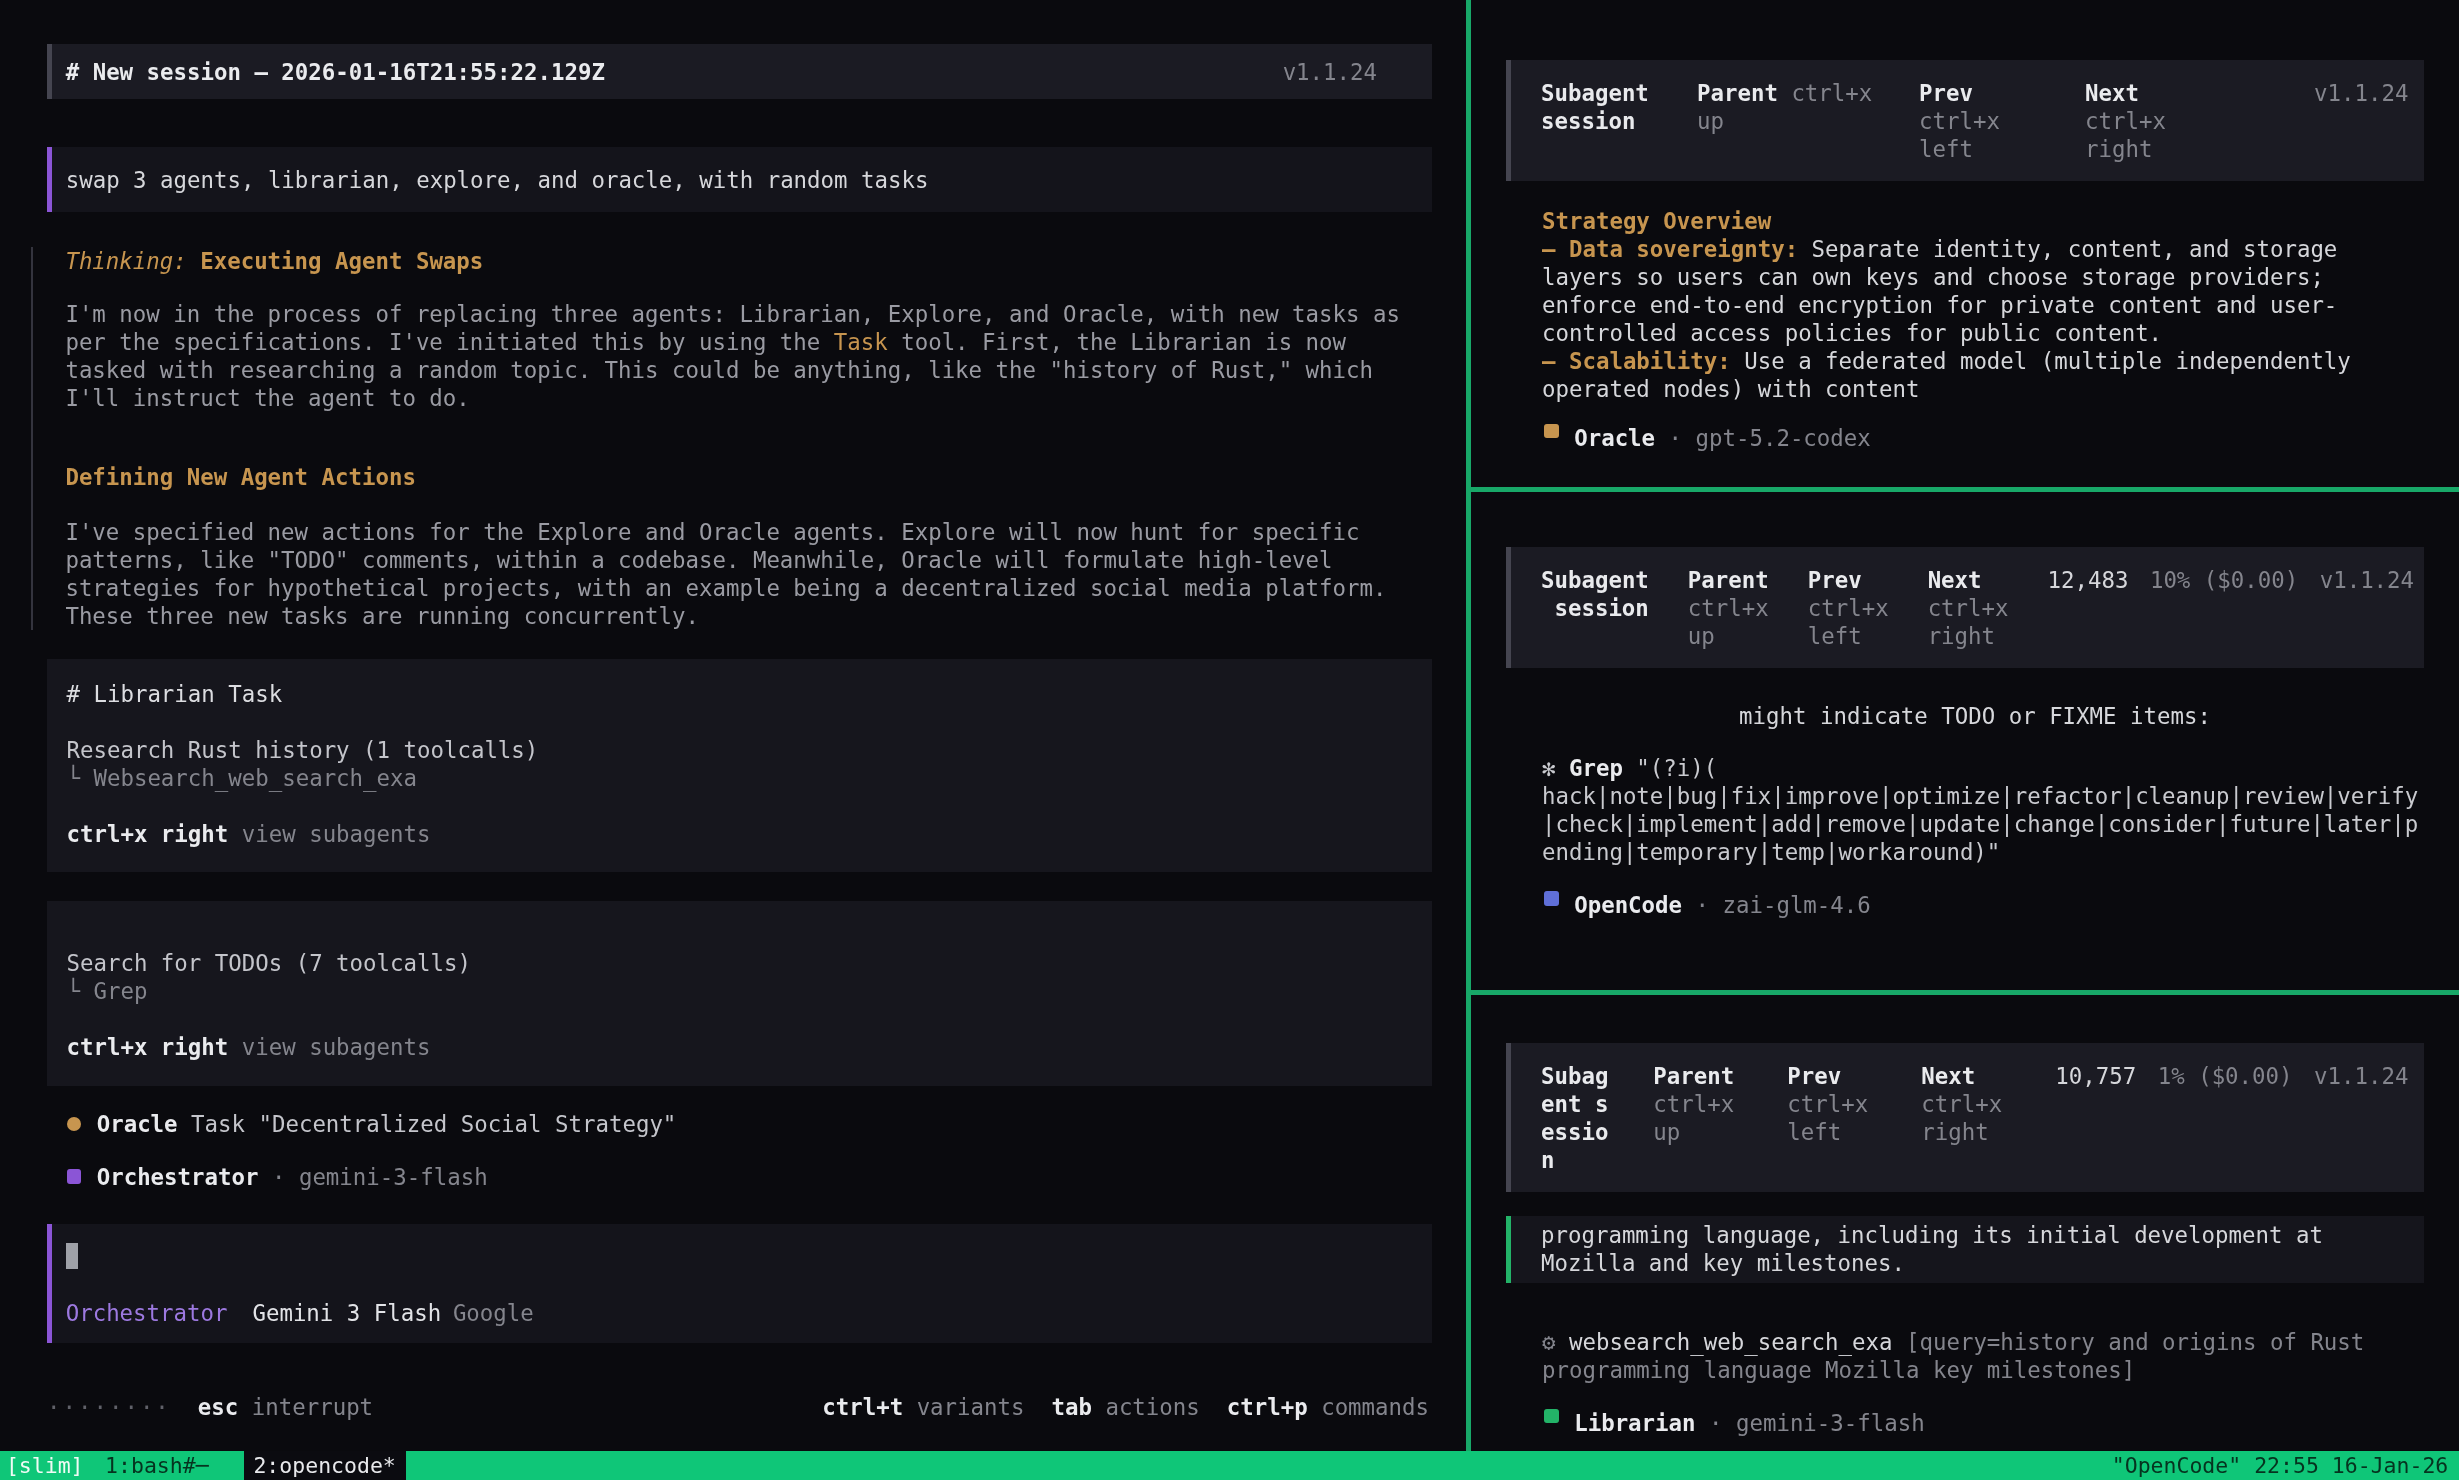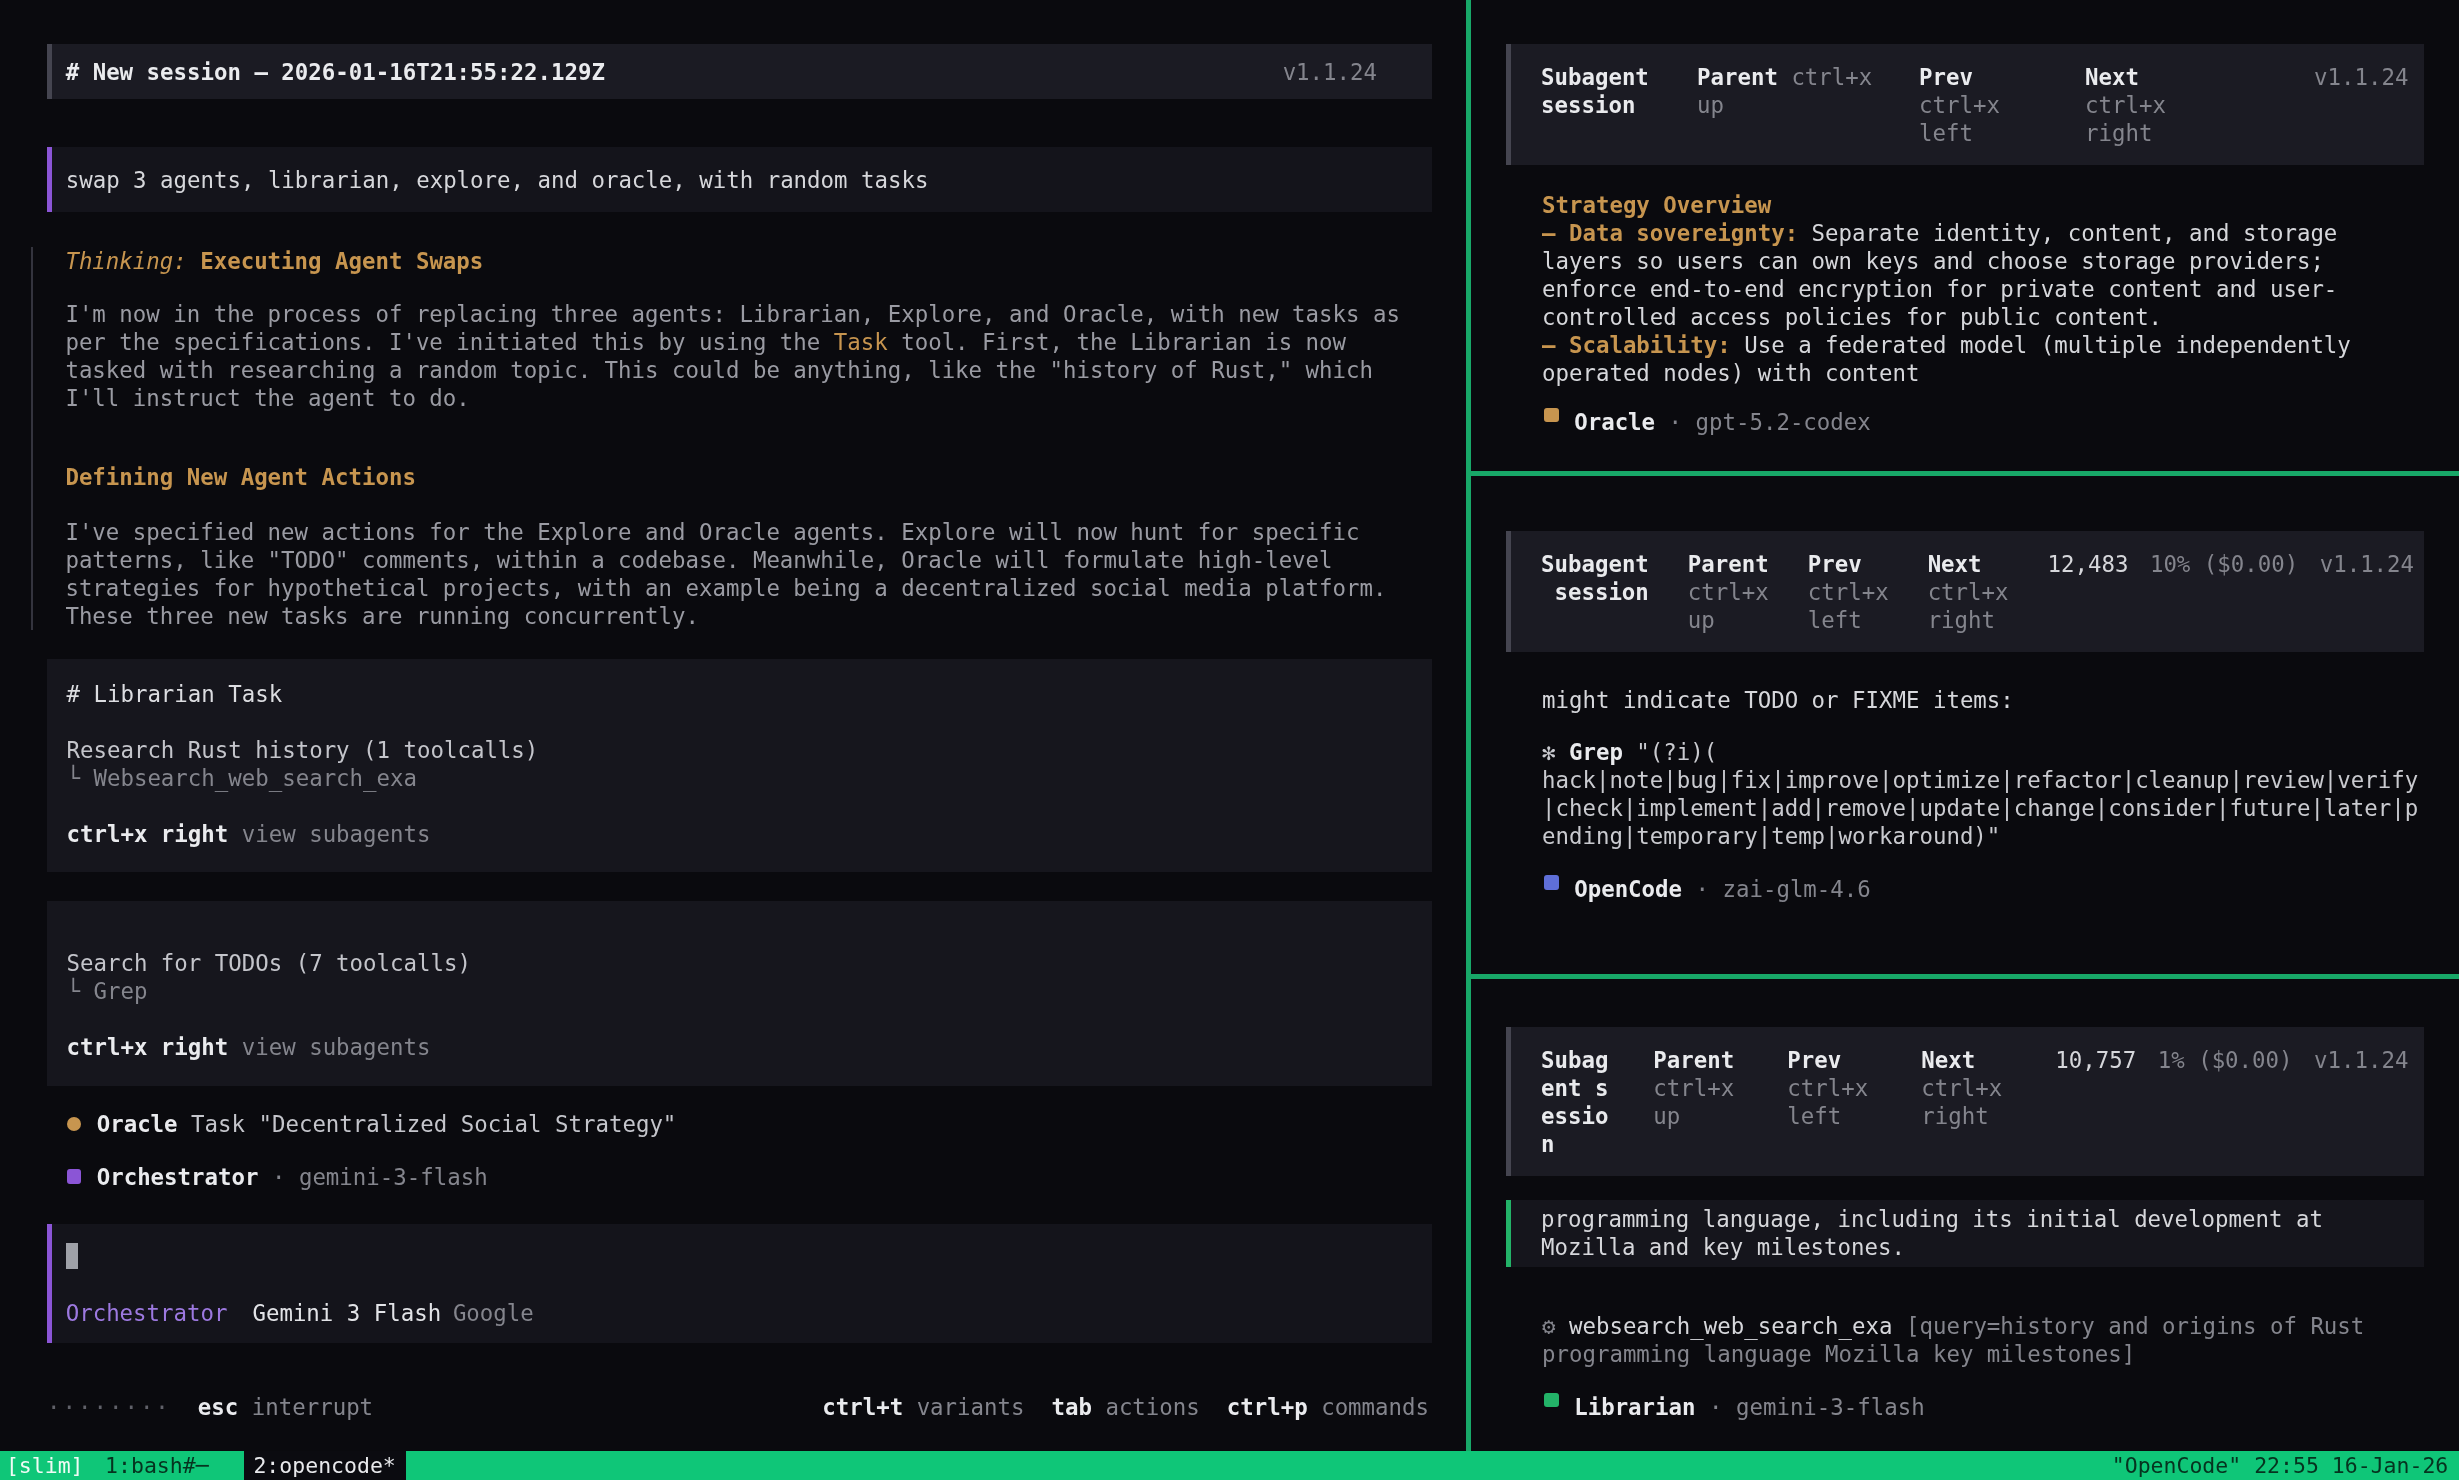--- a/index.html
+++ b/index.html
@@ -41,31 +41,31 @@
   .lfooter{position:absolute;left:47px;right:37px;top:1393px;display:flex;align-items:center;}
   .dots{color:#606169;letter-spacing:2px;}
   .esc-hint{margin-left:27px;}
   .lf-right{margin-left:auto;display:flex;gap:27px;}
 
   
   .vsep{position:absolute;left:1466px;top:0;width:4.9px;height:1451px;background:#18a868;}
   .hsep{position:absolute;left:0;width:989px;height:4.9px;background:#18a868;}
 
   
-  .right-col{position:absolute;left:1471px;top:0;width:989px;height:1451px;}
+  .right-col{position:absolute;left:1471px;top:16px;width:989px;height:1451px;}
   .rpane{position:absolute;left:0;width:989px;box-sizing:border-box;padding:0 36px 0 35px;}
   .rhdr{background:#1b1b23;border-left:5.9px solid #454550;display:flex;gap:39px;
         padding:18.5px 15.6px 18.5px 30px;box-sizing:border-box;align-items:flex-start;}
   .rh-title{width:117px;font-weight:bold;color:#e9eaed;}
   .rh-title.narrow{width:98px;word-break:break-all;}
   .rh-title.ta-r{text-align:right;}
   .rh-col{width:183px;}
   .rh-col.sm{width:127px;}
   .rh-stats{margin-left:auto;display:flex;gap:21.5px;white-space:nowrap;}
-  .body-ind{margin-left:36px;}
+  .body-ind{margin-left:20px;text-align:center;}
   .strategy-h{margin:26px 0 0 36px;}
   .strategy-p{margin-left:36px;white-space:pre-wrap;color:#d6d7db;}
   .r-agent{margin:20.5px 0 0 38px;display:flex;align-items:flex-start;gap:15.6px;}
   .tool-block{margin-left:36px;white-space:pre-wrap;color:#c9cacf;}
   .quote{margin-top:24.4px;background:#15151c;border-left:5.9px solid #23b368;
          padding:4.9px 0 5.9px 30px;white-space:pre-wrap;color:#d6d7db;}
 
   
   .statusbar{position:absolute;left:0;bottom:0;width:2460px;height:29px;background:#0fc678;
              display:flex;align-items:center;font-size:21.5px;color:#06331f;}

